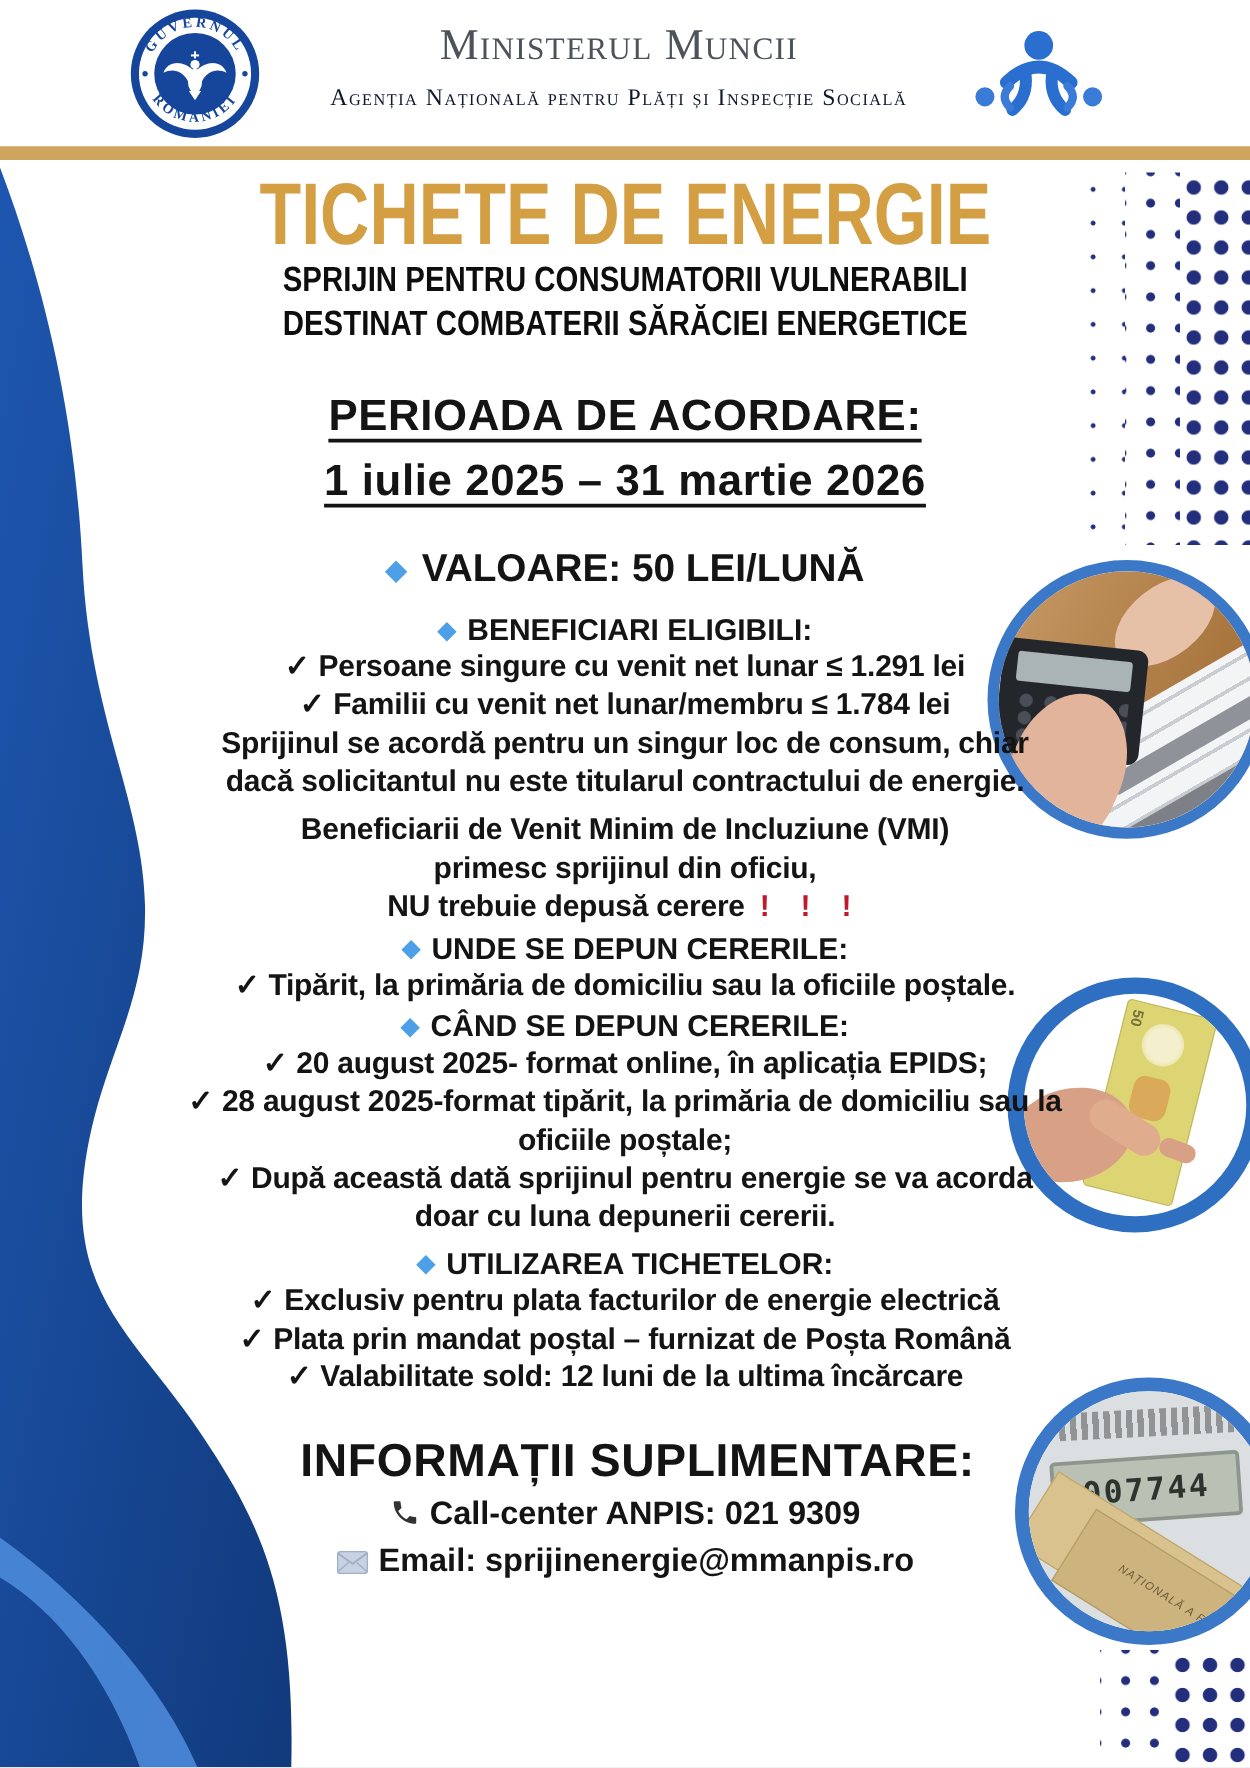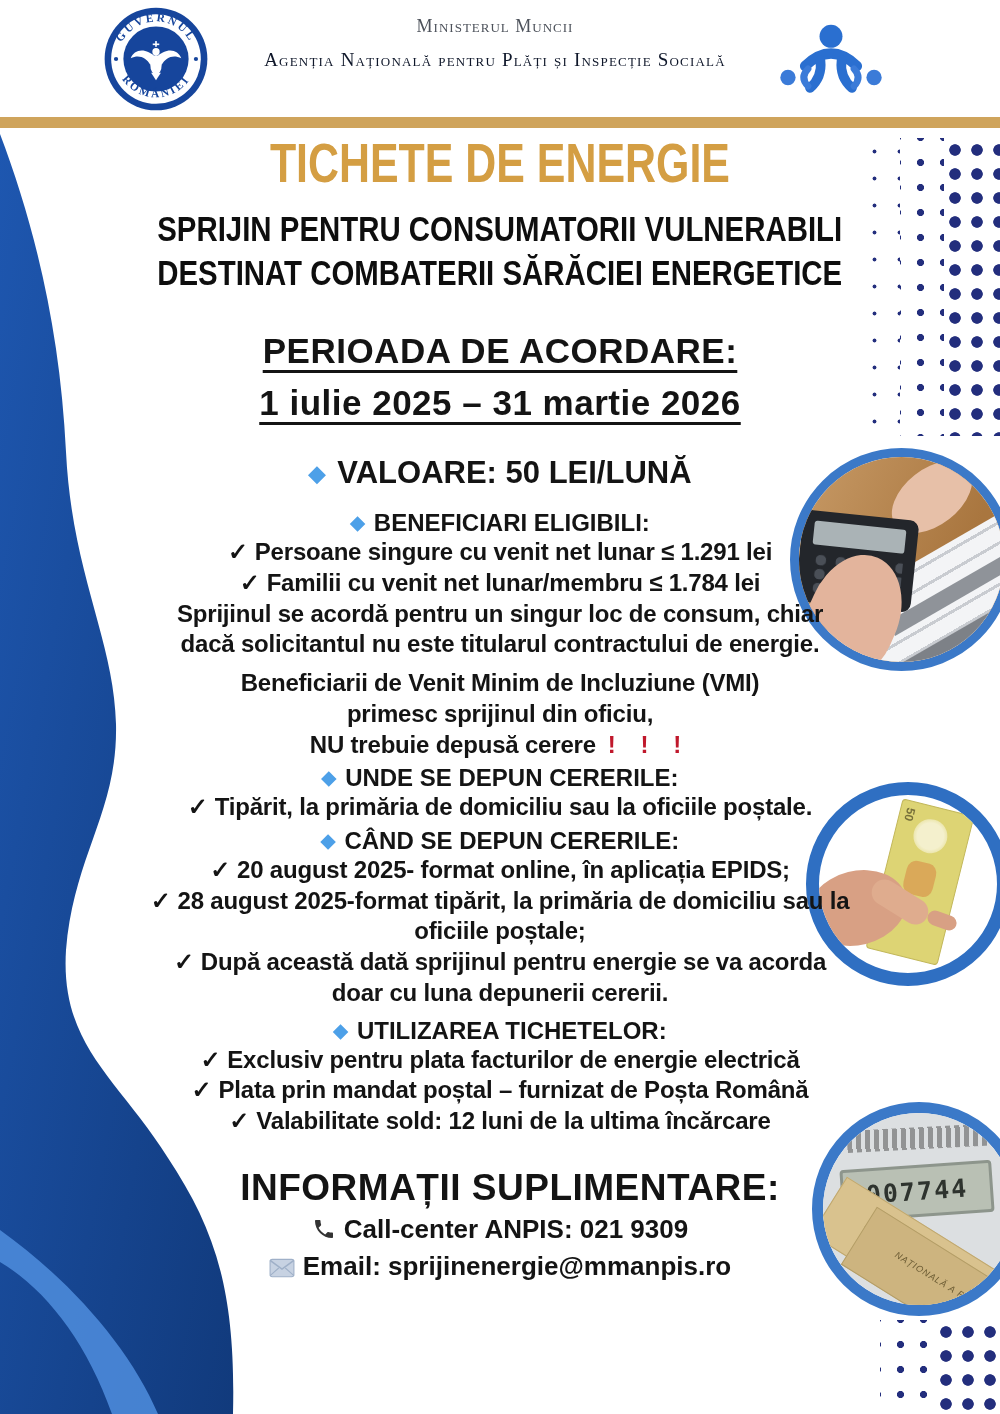--- a/index.html
+++ b/index.html
@@ -4,21 +4,21 @@
 <style>
   html,body{margin:0;padding:0;background:#e8e8e8;}
   .page{position:relative;width:1000px;height:1414px;background:#fff;overflow:hidden;
         font-family:"Liberation Sans",sans-serif;color:#141414;margin:0 auto;}
 
   
   .header{position:absolute;top:0;left:0;right:0;height:117px;background:#fff;z-index:5;}
   .seal{position:absolute;left:103px;top:6px;width:106px;height:106px;}
   .ministry{position:absolute;left:220px;right:230px;top:16px;text-align:center;
             font-family:"Liberation Serif",serif;font-variant:small-caps;}
-  .m1{font-size:18px;color:#4d525b;letter-spacing:1px;line-height:1.15;}
+  .m1{font-size:35px;color:#4d525b;letter-spacing:1px;line-height:1.15;}
   .m2{font-size:27px;color:#4d525b;letter-spacing:0.5px;line-height:1.2;}
   .m3{font-size:19px;color:#0f172a;letter-spacing:1.2px;margin-top:12px;}
   .anpis{position:absolute;left:778px;top:22px;width:106px;height:88px;}
   .gold-bar{position:absolute;top:117px;left:0;right:0;height:11px;background:#cfa45c;z-index:5;}
 
   
   .wave{position:absolute;left:0;top:128px;width:360px;height:1286px;z-index:1;}
   .dots{position:absolute;z-index:1;}
   .dots .s{position:absolute;top:0;bottom:0;}
   .dots-tr{right:0;top:138px;width:138px;height:298px;}
@@ -73,24 +73,24 @@
       background:#d9c28e;border:1px solid #bfa76e;}
   .p3 .note-b{width:260px;height:66px;left:16px;top:158px;transform:rotate(32deg);
       background:#cdb47f;border:1px solid #b39d66;}
   .p3 .cap{position:absolute;left:40px;top:24px;font-size:9px;font-style:italic;
       color:#6b5b33;letter-spacing:1px;white-space:nowrap;}
   .p3 .seal-dot{width:26px;height:26px;left:170px;top:16px;border:3px solid #6b5b33;
       border-radius:50%;opacity:.6;}
 
   
   .content{position:absolute;left:0;top:128px;width:1000px;z-index:3;text-align:center;}
-  .title{margin-top:8px;font-size:55px;font-weight:900;line-height:1.0;color:#d49e43;
+  .title{margin-top:8px;font-size:70px;font-weight:900;line-height:1.0;color:#d49e43;
          letter-spacing:0px;}
   .title span{display:inline-block;transform:scaleX(.78);white-space:nowrap;}
-  .subtitle{margin-top:16px;font-size:35px;font-weight:900;line-height:1.26;color:#0e0e0e;}
+  .subtitle{margin-top:0;font-size:28px;font-weight:900;line-height:1.26;color:#0e0e0e;}
   .subtitle span{display:inline-block;transform:scaleX(.84);white-space:nowrap;}
 
   .big-underline{font-size:35px;font-weight:800;letter-spacing:0.5px;
       text-decoration:underline;text-decoration-thickness:3px;text-underline-offset:7px;}
   .period-h{margin-top:36px;}
   .period-r{margin-top:12px;}
 
   .valoare{margin-top:32px;font-size:31px;font-weight:800;}
   .h-diamond{font-weight:800;font-size:24px;margin-top:4px;}
   .diamond{color:#4da0e8;font-size:19px;margin-right:9px;vertical-align:2px;}

